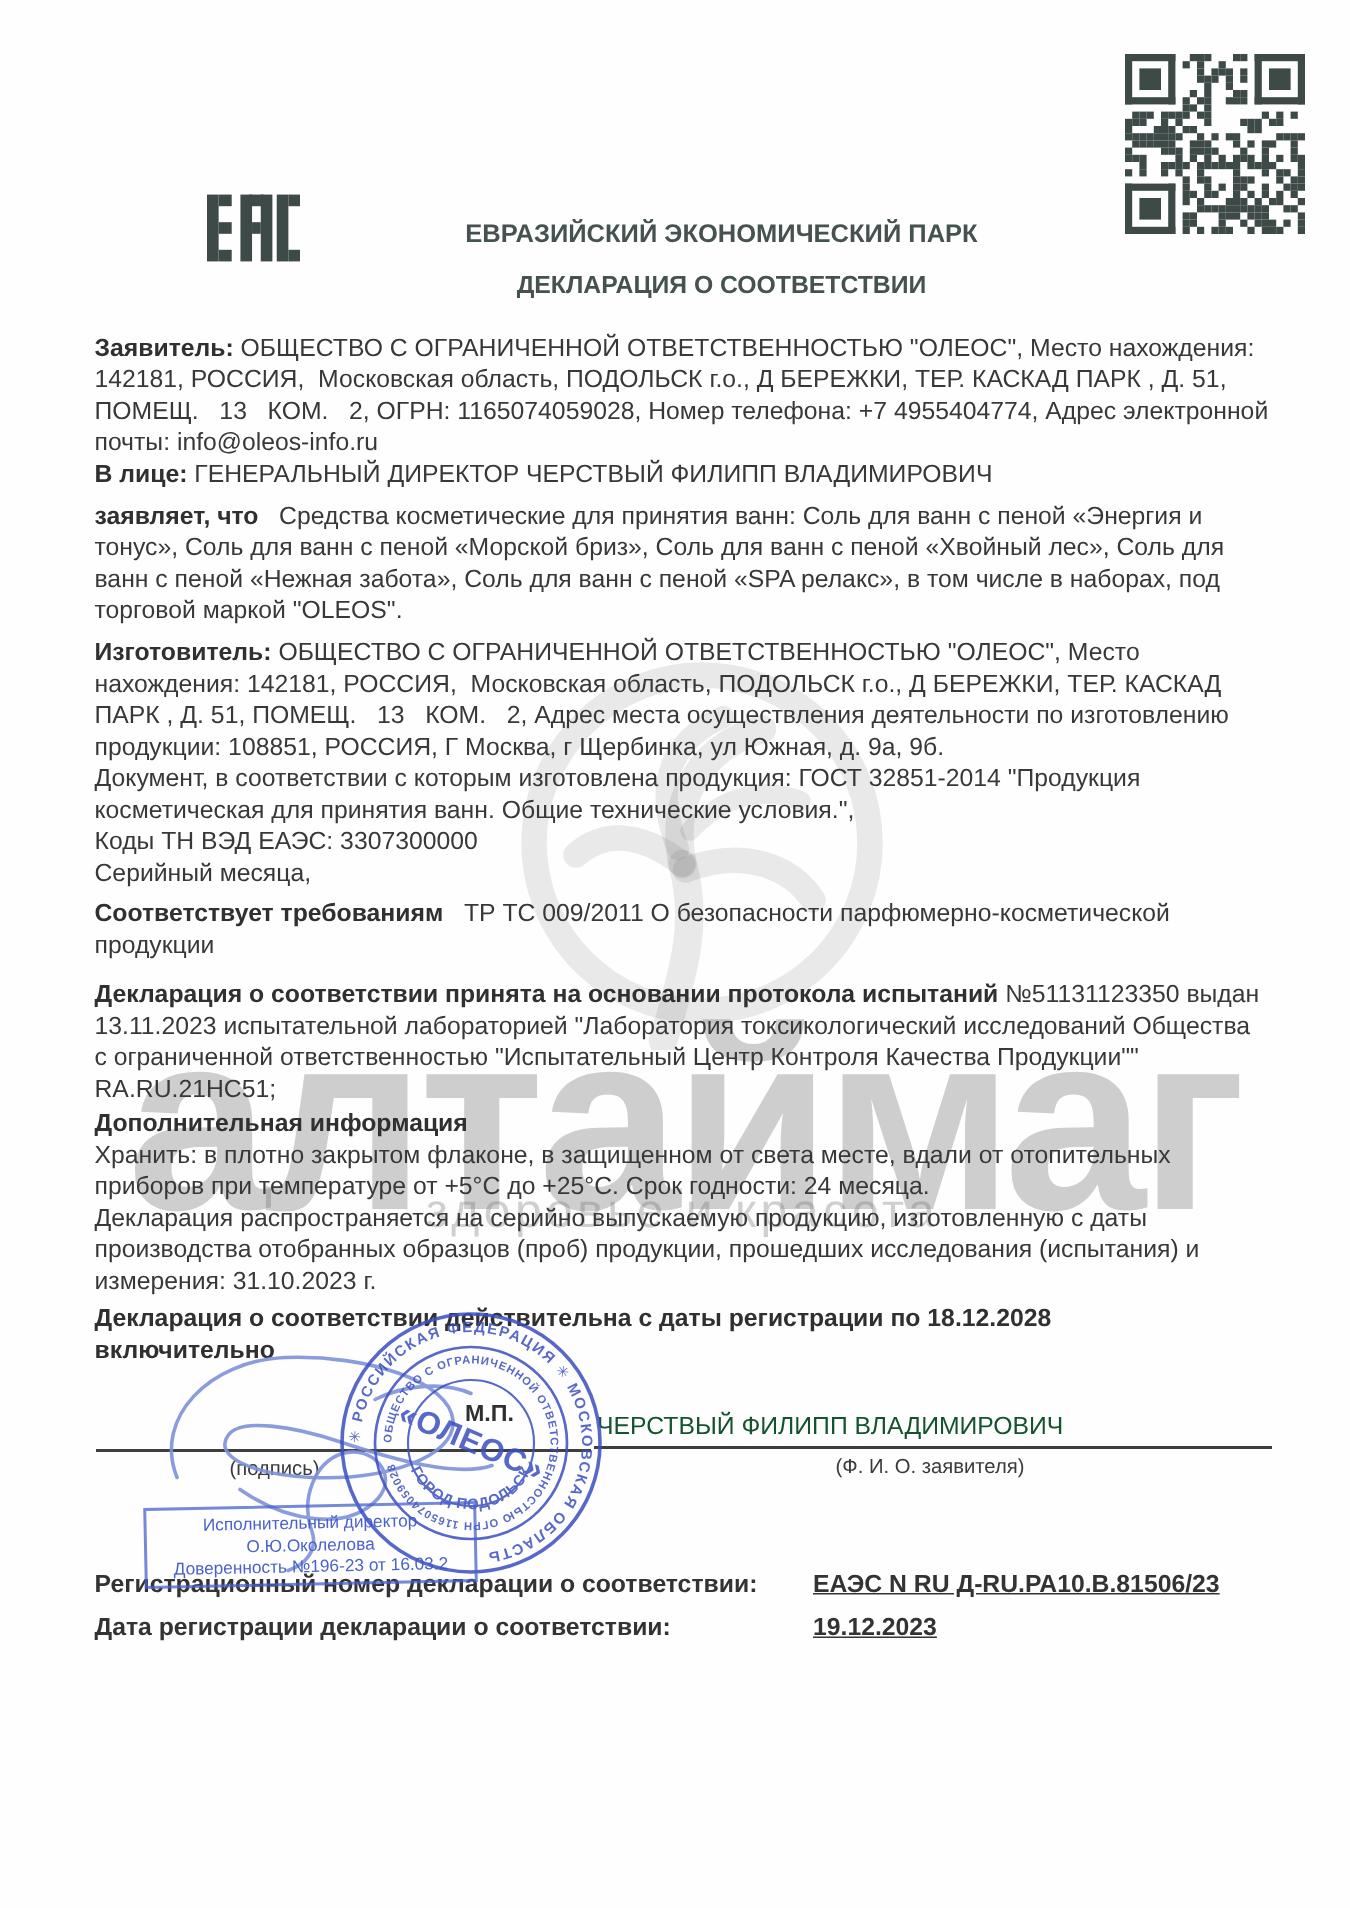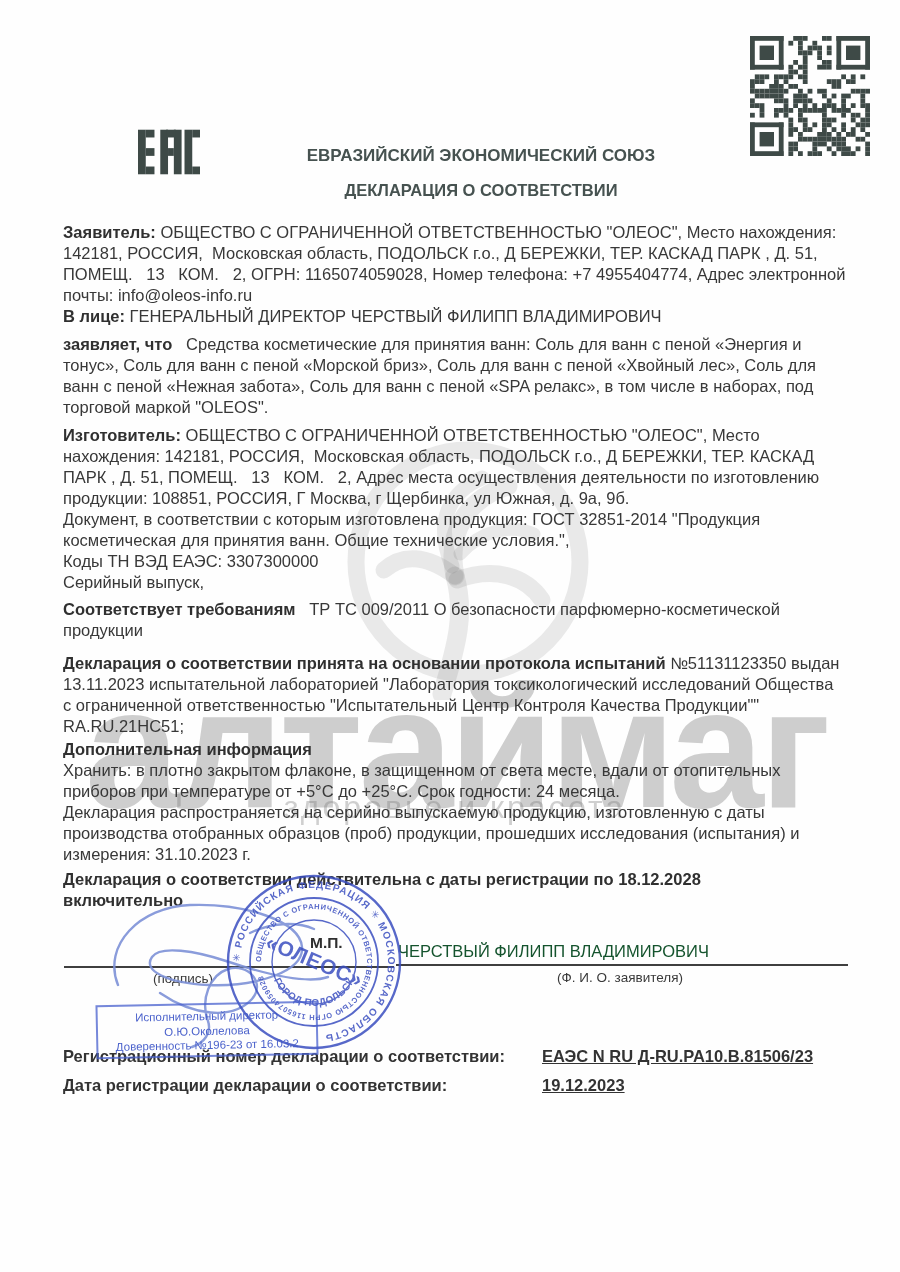--- a/index.html
+++ b/index.html
@@ -338,37 +338,37 @@
         <rect x="10" y="100" width="15" height="15" fill="#3e4a47"></rect>
         <rect x="90" y="0" width="35" height="5" fill="#3e4a47"></rect>
         <rect x="90" y="30" width="35" height="5" fill="#3e4a47"></rect>
         <rect x="90" y="0" width="5" height="35" fill="#3e4a47"></rect>
         <rect x="120" y="0" width="5" height="35" fill="#3e4a47"></rect>
         <rect x="100" y="10" width="15" height="15" fill="#3e4a47"></rect>
       </g>
     </svg>
 
   <div class="titles">
-    <p class="title1">ЕВРАЗИЙСКИЙ ЭКОНОМИЧЕСКИЙ СОЮЗ</p>
+    <p class="title1">ЕВРАЗИЙСКИЙ ЭКОНОМИЧЕСКИЙ ПАРК</p>
     <p class="title2">ДЕКЛАРАЦИЯ О СООТВЕТСТВИИ</p>
   </div>
 
   <div class="content">
 
     <p class="para pad-top"><b>Заявитель:</b><span> ОБЩЕСТВО С ОГРАНИЧЕННОЙ ОТВЕТСТВЕННОСТЬЮ "ОЛЕОС", Место нахождения: 142181, РОССИЯ,  Московская область, ПОДОЛЬСК г.о., Д БЕРЕЖКИ, ТЕР. КАСКАД ПАРК , Д. 51, ПОМЕЩ.   13   КОМ.   2, ОГРН: 1165074059028, Номер телефона: +7 4955404774, Адрес электронной почты: info@oleos-info.ru</span></p>
 
     <p class="para"><b>В лице:</b><span> ГЕНЕРАЛЬНЫЙ ДИРЕКТОР ЧЕРСТВЫЙ ФИЛИПП ВЛАДИМИРОВИЧ</span></p>
 
     <p class="para mt7"><b>заявляет, что</b><span>   Средства косметические для принятия ванн: Соль для ванн с пеной «Энергия и тонус», Соль для ванн с пеной «Морской бриз», Соль для ванн с пеной «Хвойный лес», Соль для ванн с пеной «Нежная забота», Соль для ванн с пеной «SPA релакс», в том числе в наборах, под торговой маркой "OLEOS".</span></p>
 
     <div class="mt7">
       <p class="para"><b>Изготовитель:</b><span> ОБЩЕСТВО С ОГРАНИЧЕННОЙ ОТВЕТСТВЕННОСТЬЮ "ОЛЕОС", Место нахождения: 142181, РОССИЯ,  Московская область, ПОДОЛЬСК г.о., Д БЕРЕЖКИ, ТЕР. КАСКАД ПАРК , Д. 51, ПОМЕЩ.   13   КОМ.   2, Адрес места осуществления деятельности по изготовлению продукции: 108851, РОССИЯ, Г Москва, г Щербинка, ул Южная, д. 9а, 9б.</span></p>
       <p class="para">Документ, в соответствии с которым изготовлена продукция: ГОСТ 32851-2014 "Продукция косметическая для принятия ванн. Общие технические условия.",</p>
       <p class="para">Коды ТН ВЭД ЕАЭС: 3307300000</p>
-      <p class="para">Серийный выпуск,</p>
+      <p class="para">Серийный месяца,</p>
     </div>
 
     <p class="para mt6"><b>Соответствует требованиям</b><span>   ТР ТС 009/2011 О безопасности парфюмерно-косметической продукции</span></p>
 
     <div class="mt12">
       <p class="para"><b>Декларация о соответствии принята на основании протокола испытаний</b><span> №51131123350 выдан 13.11.2023 испытательной лабораторией "Лаборатория токсикологический исследований Общества с ограниченной ответственностью "Испытательный Центр Контроля Качества Продукции"" RA.RU.21НС51;</span></p>
     </div>
 
     <div class="mt2">
       <p class="para bold-block">Дополнительная информация</p>

